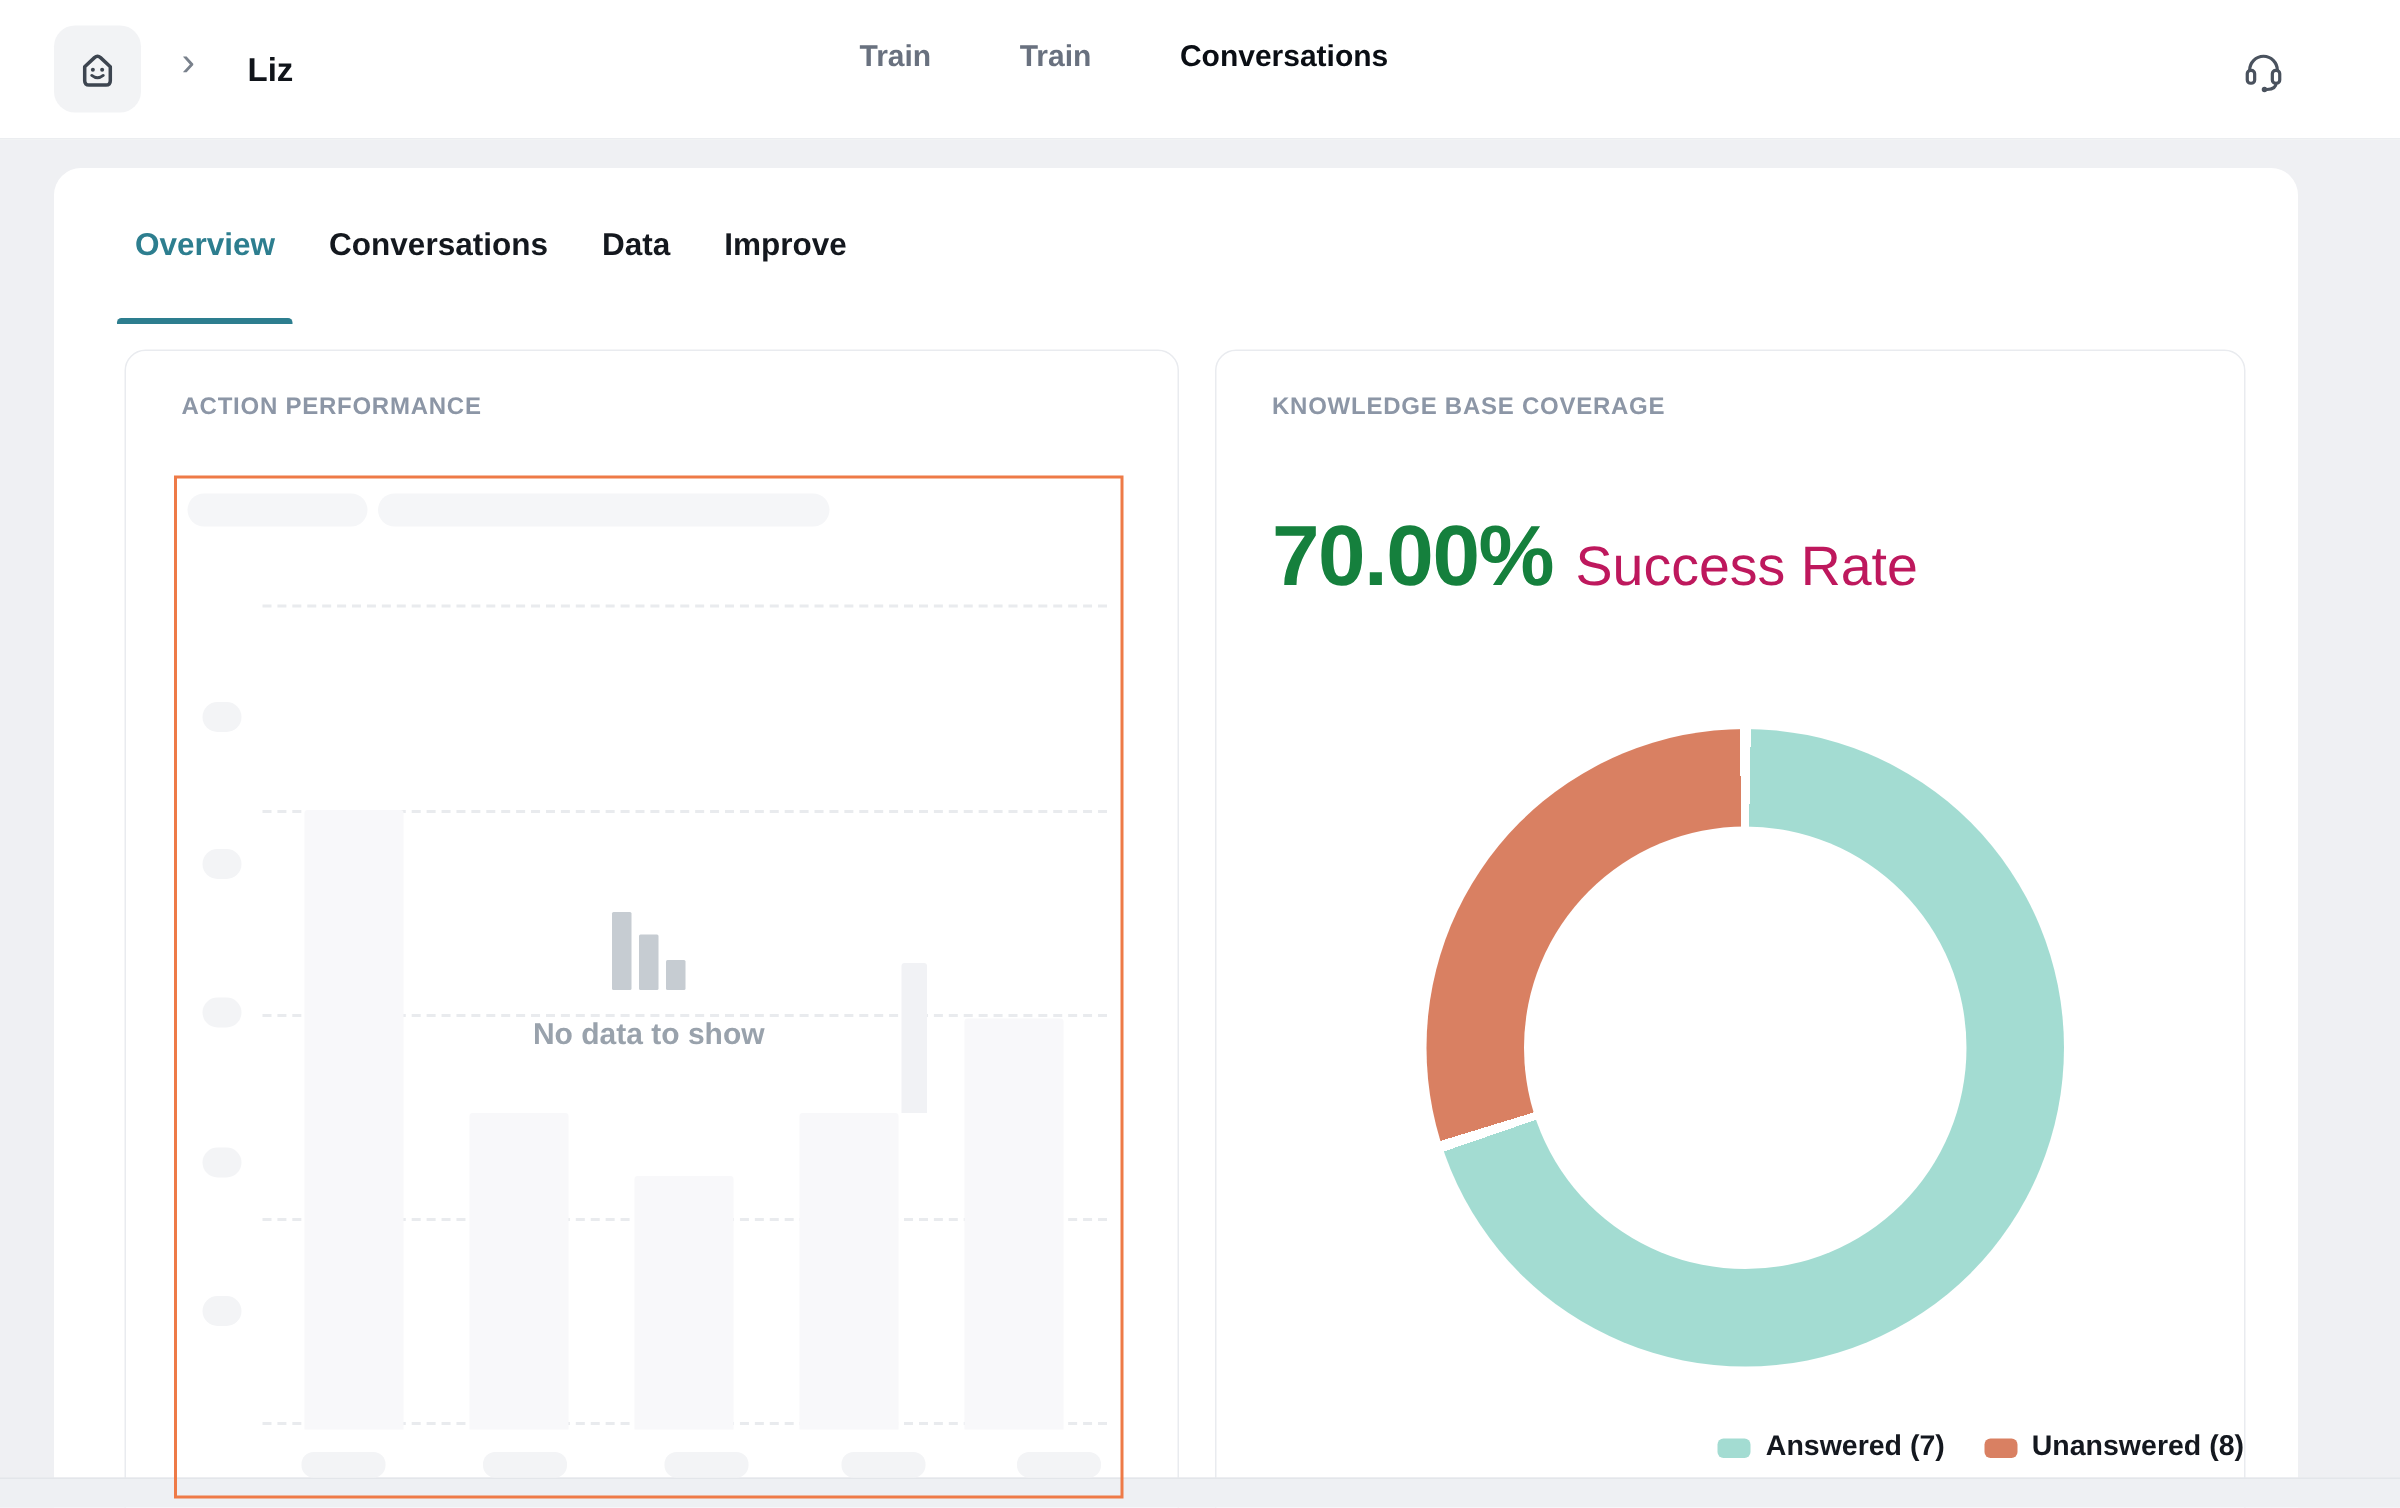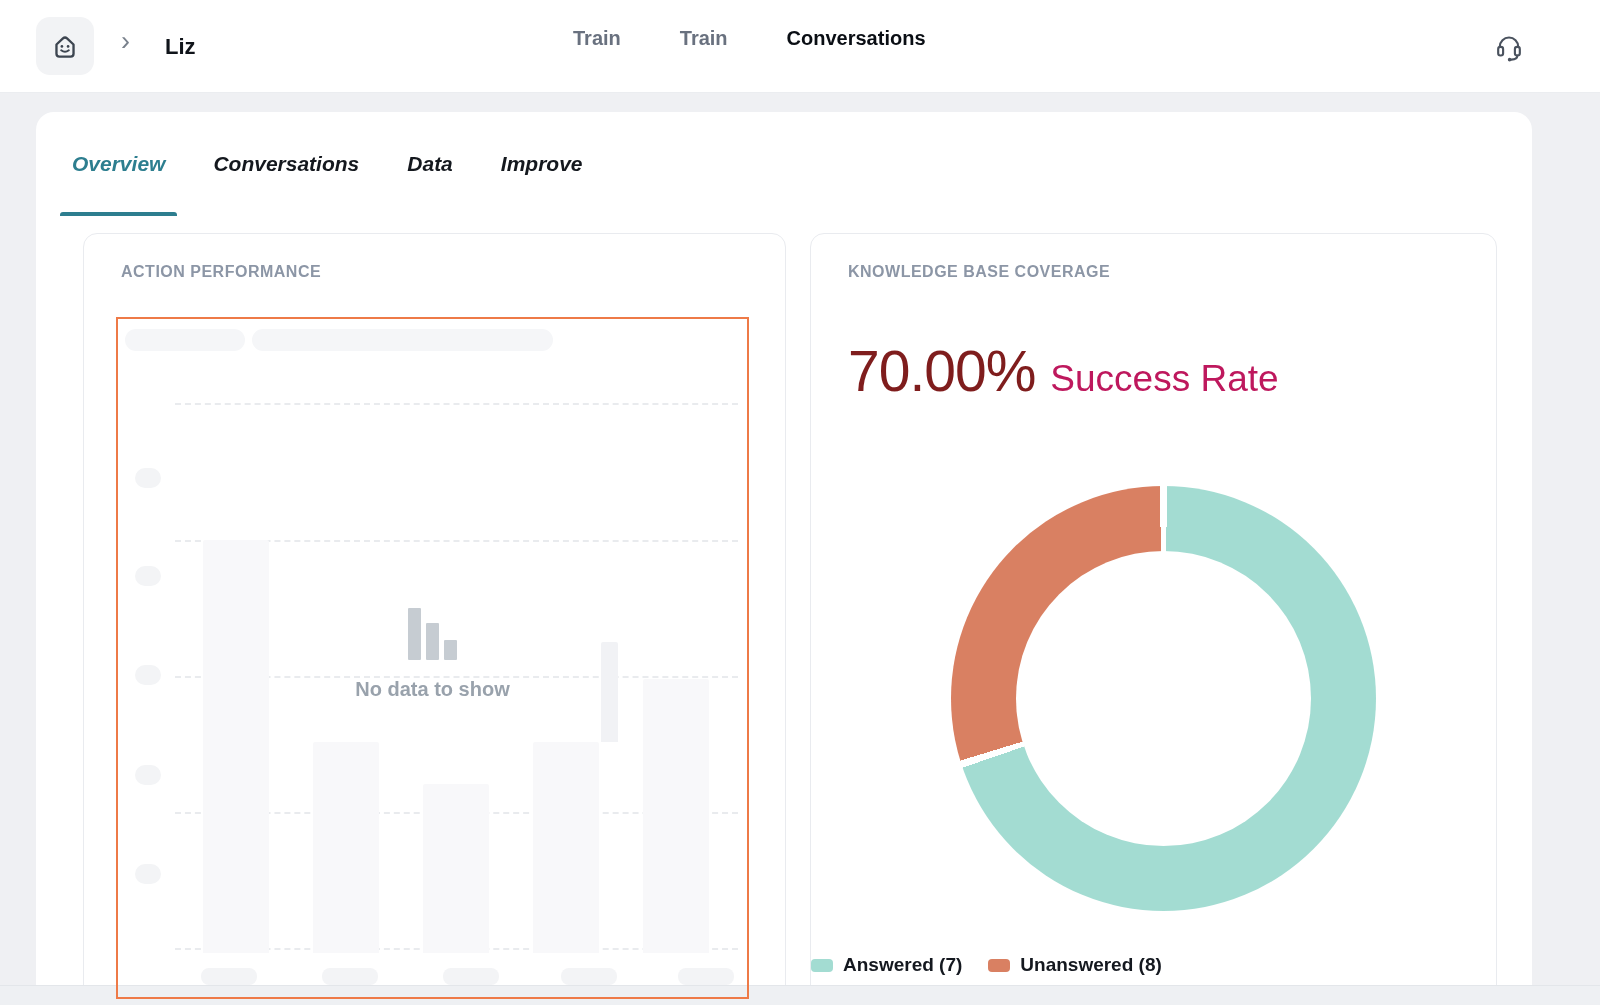--- a/index.html
+++ b/index.html
@@ -14,21 +14,21 @@
   .logo-tile{position:absolute;left:36px;top:17px;width:58px;height:58px;border-radius:14px;background:#f2f3f5;display:flex;align-items:center;justify-content:center;cursor:pointer;}
   .crumb-sep{position:absolute;left:121px;top:28px;font-size:27px;line-height:1;color:#79818c;font-weight:500;}
   .crumb-current{position:absolute;left:165px;top:34px;font-size:22px;font-weight:600;color:#10141a;}
   .nav-links{position:absolute;left:573px;top:0;height:76px;display:flex;align-items:center;gap:59px;}
   .nav-link{font-size:20px;font-weight:600;color:#69717f;cursor:pointer;white-space:nowrap;}
   .nav-link.active{font-weight:700;color:#0a0e14;}
   .headset-btn{position:absolute;left:1491px;top:30px;width:36px;height:36px;display:flex;align-items:center;justify-content:center;cursor:pointer;}
   
   .panel{position:absolute;left:36px;top:112px;width:1496px;height:1000px;background:#ffffff;border-radius:18px;}
   
-  .tabs{position:absolute;left:24px;top:41px;display:flex;gap:24px;font-style:italic;}
+  .tabs{position:absolute;left:42px;top:41px;display:flex;gap:12px;}
   .tab{position:relative;padding:0 12px;font-size:21px;font-weight:700;color:#14181e;line-height:22px;cursor:pointer;white-space:nowrap;}
   .tab.active{color:#2d7e8f;}
   .tab.active::after{content:"";position:absolute;left:0;right:0;top:59px;height:4px;border-radius:3px 3px 0 0;background:#2d7e8f;}
   
   .time-filter{position:absolute;left:1046px;top:34px;width:410px;height:44px;border:1.5px solid #d6dae0;border-radius:10px;background:#fff;
     display:flex;align-items:center;justify-content:space-between;padding:0 16px 0 18px;box-sizing:border-box;cursor:pointer;}
   .time-filter-label{font-size:18px;color:#12161d;}
   
   .card{position:absolute;top:121px;background:#fff;border:1px solid #e9ebef;border-radius:14px;box-sizing:border-box;}
   .card-left{left:47px;width:703px;height:1000px;}
@@ -39,25 +39,25 @@
   .sk{position:absolute;background:#f5f6f8;border-radius:11px;}
   .sk-bar{position:absolute;background:#f8f8fa;border-radius:2px 2px 0 0;}
   .sk-bar-accent{position:absolute;background:#f1f2f5;border-radius:2px 2px 0 0;}
   .sk-grid{position:absolute;height:0;border-top:2px dashed #e9ebee;}
   .empty-state{position:absolute;left:0;right:0;top:289px;text-align:center;}
   .empty-icon{display:inline-flex;align-items:flex-end;gap:5px;}
   .empty-icon i{display:block;width:13px;background:#c6ccd2;border-radius:1px;}
   .empty-text{margin-top:14px;font-size:20px;font-weight:700;color:#99a2ac;}
   
   .stat-row{position:absolute;left:37px;top:104px;display:flex;align-items:baseline;gap:15px;}
-  .stat-value{font-size:57px;font-weight:400;letter-spacing:-1px;color:#7f1d1d;text-align:right;}
+  .stat-value{font-size:57px;font-weight:700;letter-spacing:-1px;color:#15803d;text-align:right;}
   .stat-label{font-size:37px;font-weight:500;color:#be185d;}
   .donut{position:absolute;left:140px;top:252px;width:425px;height:425px;border-radius:50%;}
   .donut-hole{position:absolute;left:65px;top:65px;width:295px;height:295px;border-radius:50%;background:#ffffff;}
-  .legend{position:absolute;left:0;right:0;top:720px;display:flex;justify-content:flex-start;align-items:center;gap:26px;}
+  .legend{position:absolute;left:0;right:0;top:720px;display:flex;justify-content:flex-end;align-items:center;gap:26px;}
   .legend-item{display:flex;align-items:center;gap:10px;}
   .legend-swatch{width:22px;height:13px;border-radius:4px;}
   .legend-label{font-size:19px;font-weight:600;color:#14181f;white-space:nowrap;}
   
   .bottom-strip{position:absolute;left:0;top:985px;width:1600px;height:20px;background:#eef0f3;border-top:1px solid #e3e6ea;z-index:20;}
   svg{display:block;}
 </style>
 </head>
 <body>
 

